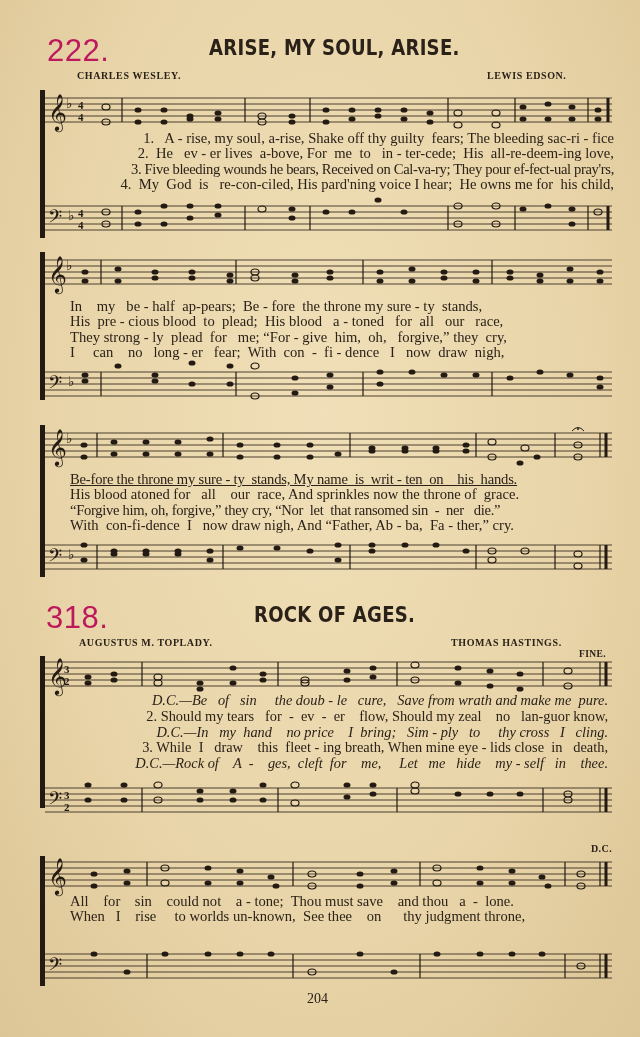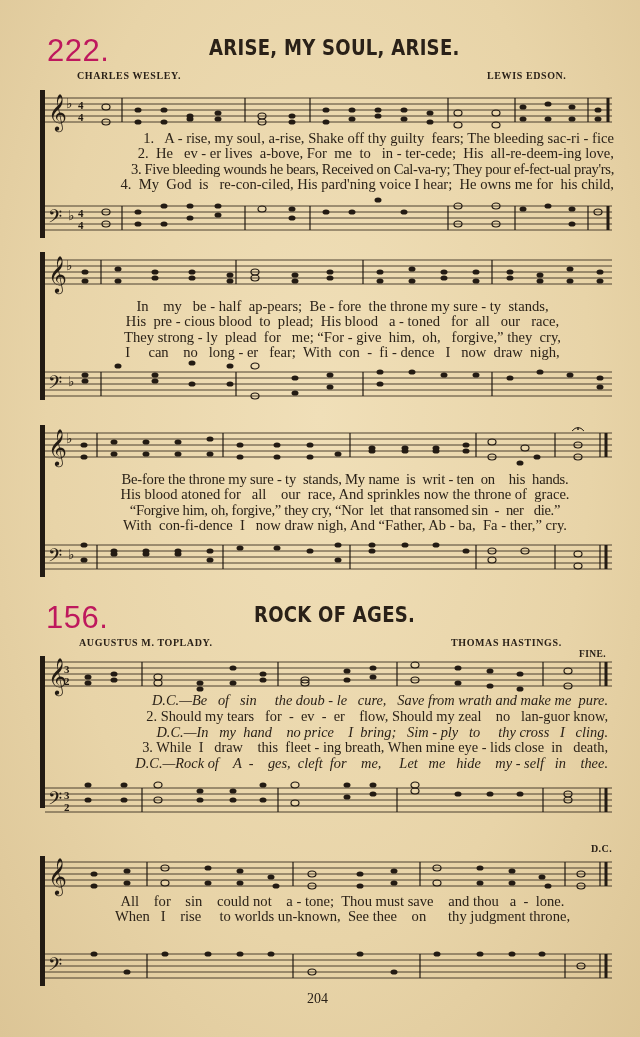--- a/index.html
+++ b/index.html
@@ -34,21 +34,21 @@
   }
   .system-brace {
     position: absolute; left: 0; top: 0; bottom: 0; width: 5px; background: #231b13;
   }
   svg.staff { position: absolute; left: 0; overflow: visible; }
   .lyrics {
     position: absolute; left: 10px; right: 0;
     font-size: 14.6px; line-height: 15.3px;
   }
   .lyric-line {
-    white-space: pre; text-align: center; display: block;
+    white-space: pre; text-align: left; display: block;
     transform-origin: center;
   }
   .lyric-line.left { text-align: right; }
   .lyric-line.italic { font-style: italic; }
   .page-number {
     font-size: 14px; color: #2a2118;
   }
 </style>
 </head>
 <body>
@@ -335,21 +335,21 @@
       <ellipse cx="485" cy="23" rx="4" ry="3" fill="none" stroke="#231b13" stroke-width="1.2"></ellipse>
       <ellipse cx="480" cy="38" rx="3.5" ry="2.6"></ellipse>
         <ellipse cx="497" cy="32" rx="3.5" ry="2.6"></ellipse>
       <ellipse cx="538" cy="20" rx="4" ry="3" fill="none" stroke="#231b13" stroke-width="1.2"></ellipse>
         <ellipse cx="538" cy="32" rx="4" ry="3" fill="none" stroke="#231b13" stroke-width="1.2"></ellipse>
       <path d="M532 6 Q538 -1 544 6" fill="none" stroke="#231b13" stroke-width="1"></path>
       <circle cx="538" cy="4" r="1"></circle>
     </g>
   </svg>
   <div class="lyrics" style="top:47px; left:30px; width:550px;">
-    <span class="lyric-line" style="letter-spacing:-0.2px;">Be-fore the throne my sure - ty  stands, My name  is  writ - ten  on    his  hands.</span>
+    <span class="lyric-line" style="letter-spacing:-0.2px;text-decoration:underline;">Be-fore the throne my sure - ty  stands, My name  is  writ - ten  on    his  hands.</span>
     <span class="lyric-line">His blood atoned for   all    our  race, And sprinkles now the throne of  grace.</span>
     <span class="lyric-line" style="letter-spacing:-0.3px;">“Forgive him, oh, forgive,” they cry, “Nor  let  that ransomed sin  -  ner   die.”</span>
     <span class="lyric-line">With  con-fi-dence  I   now draw nigh, And “Father, Ab - ba,  Fa - ther,” cry.</span>
   </div>
   <svg class="staff" width="574" height="44" style="top:112px;">
     <g stroke="#3a2f22" stroke-width="0.9">
       <line x1="5" y1="8" x2="572" y2="8"></line>
         <line x1="5" y1="14" x2="572" y2="14"></line>
       <line x1="5" y1="20" x2="572" y2="20"></line>
         <line x1="5" y1="26" x2="572" y2="26"></line>
@@ -389,21 +389,21 @@
       <ellipse cx="426" cy="14" rx="3.5" ry="2.6"></ellipse>
       <ellipse cx="452" cy="14" rx="4" ry="3" fill="none" stroke="#231b13" stroke-width="1.2"></ellipse>
         <ellipse cx="452" cy="23" rx="4" ry="3" fill="none" stroke="#231b13" stroke-width="1.2"></ellipse>
       <ellipse cx="485" cy="14" rx="4" ry="3" fill="none" stroke="#231b13" stroke-width="1.2"></ellipse>
       <ellipse cx="538" cy="17" rx="4" ry="3" fill="none" stroke="#231b13" stroke-width="1.2"></ellipse>
         <ellipse cx="538" cy="29" rx="4" ry="3" fill="none" stroke="#231b13" stroke-width="1.2"></ellipse>
     </g>
   </svg>
 </div>
 
-<div class="abs hymn-number" style="left:46px; top:600px;">156.</div>
+<div class="abs hymn-number" style="left:46px; top:600px;">318.</div>
 <div class="abs hymn-title" style="left:254px; top:603px; font-size:21px;">ROCK OF AGES.</div>
 <div class="abs credit" style="left:79px; top:637px;">AUGUSTUS M. TOPLADY.</div>
 <div class="abs credit" style="left:451px; top:637px;">THOMAS HASTINGS.</div>
 <div class="abs mark" style="left:579px; top:649px; font-size:9.5px;">FINE.</div>
 
 <div class="system" style="top:656px; height:152px;">
   <div class="system-brace"></div>
   <svg class="staff" width="574" height="40" style="top:0;">
     <g stroke="#3a2f22" stroke-width="0.9">
       <line x1="5" y1="6" x2="572" y2="6"></line>

